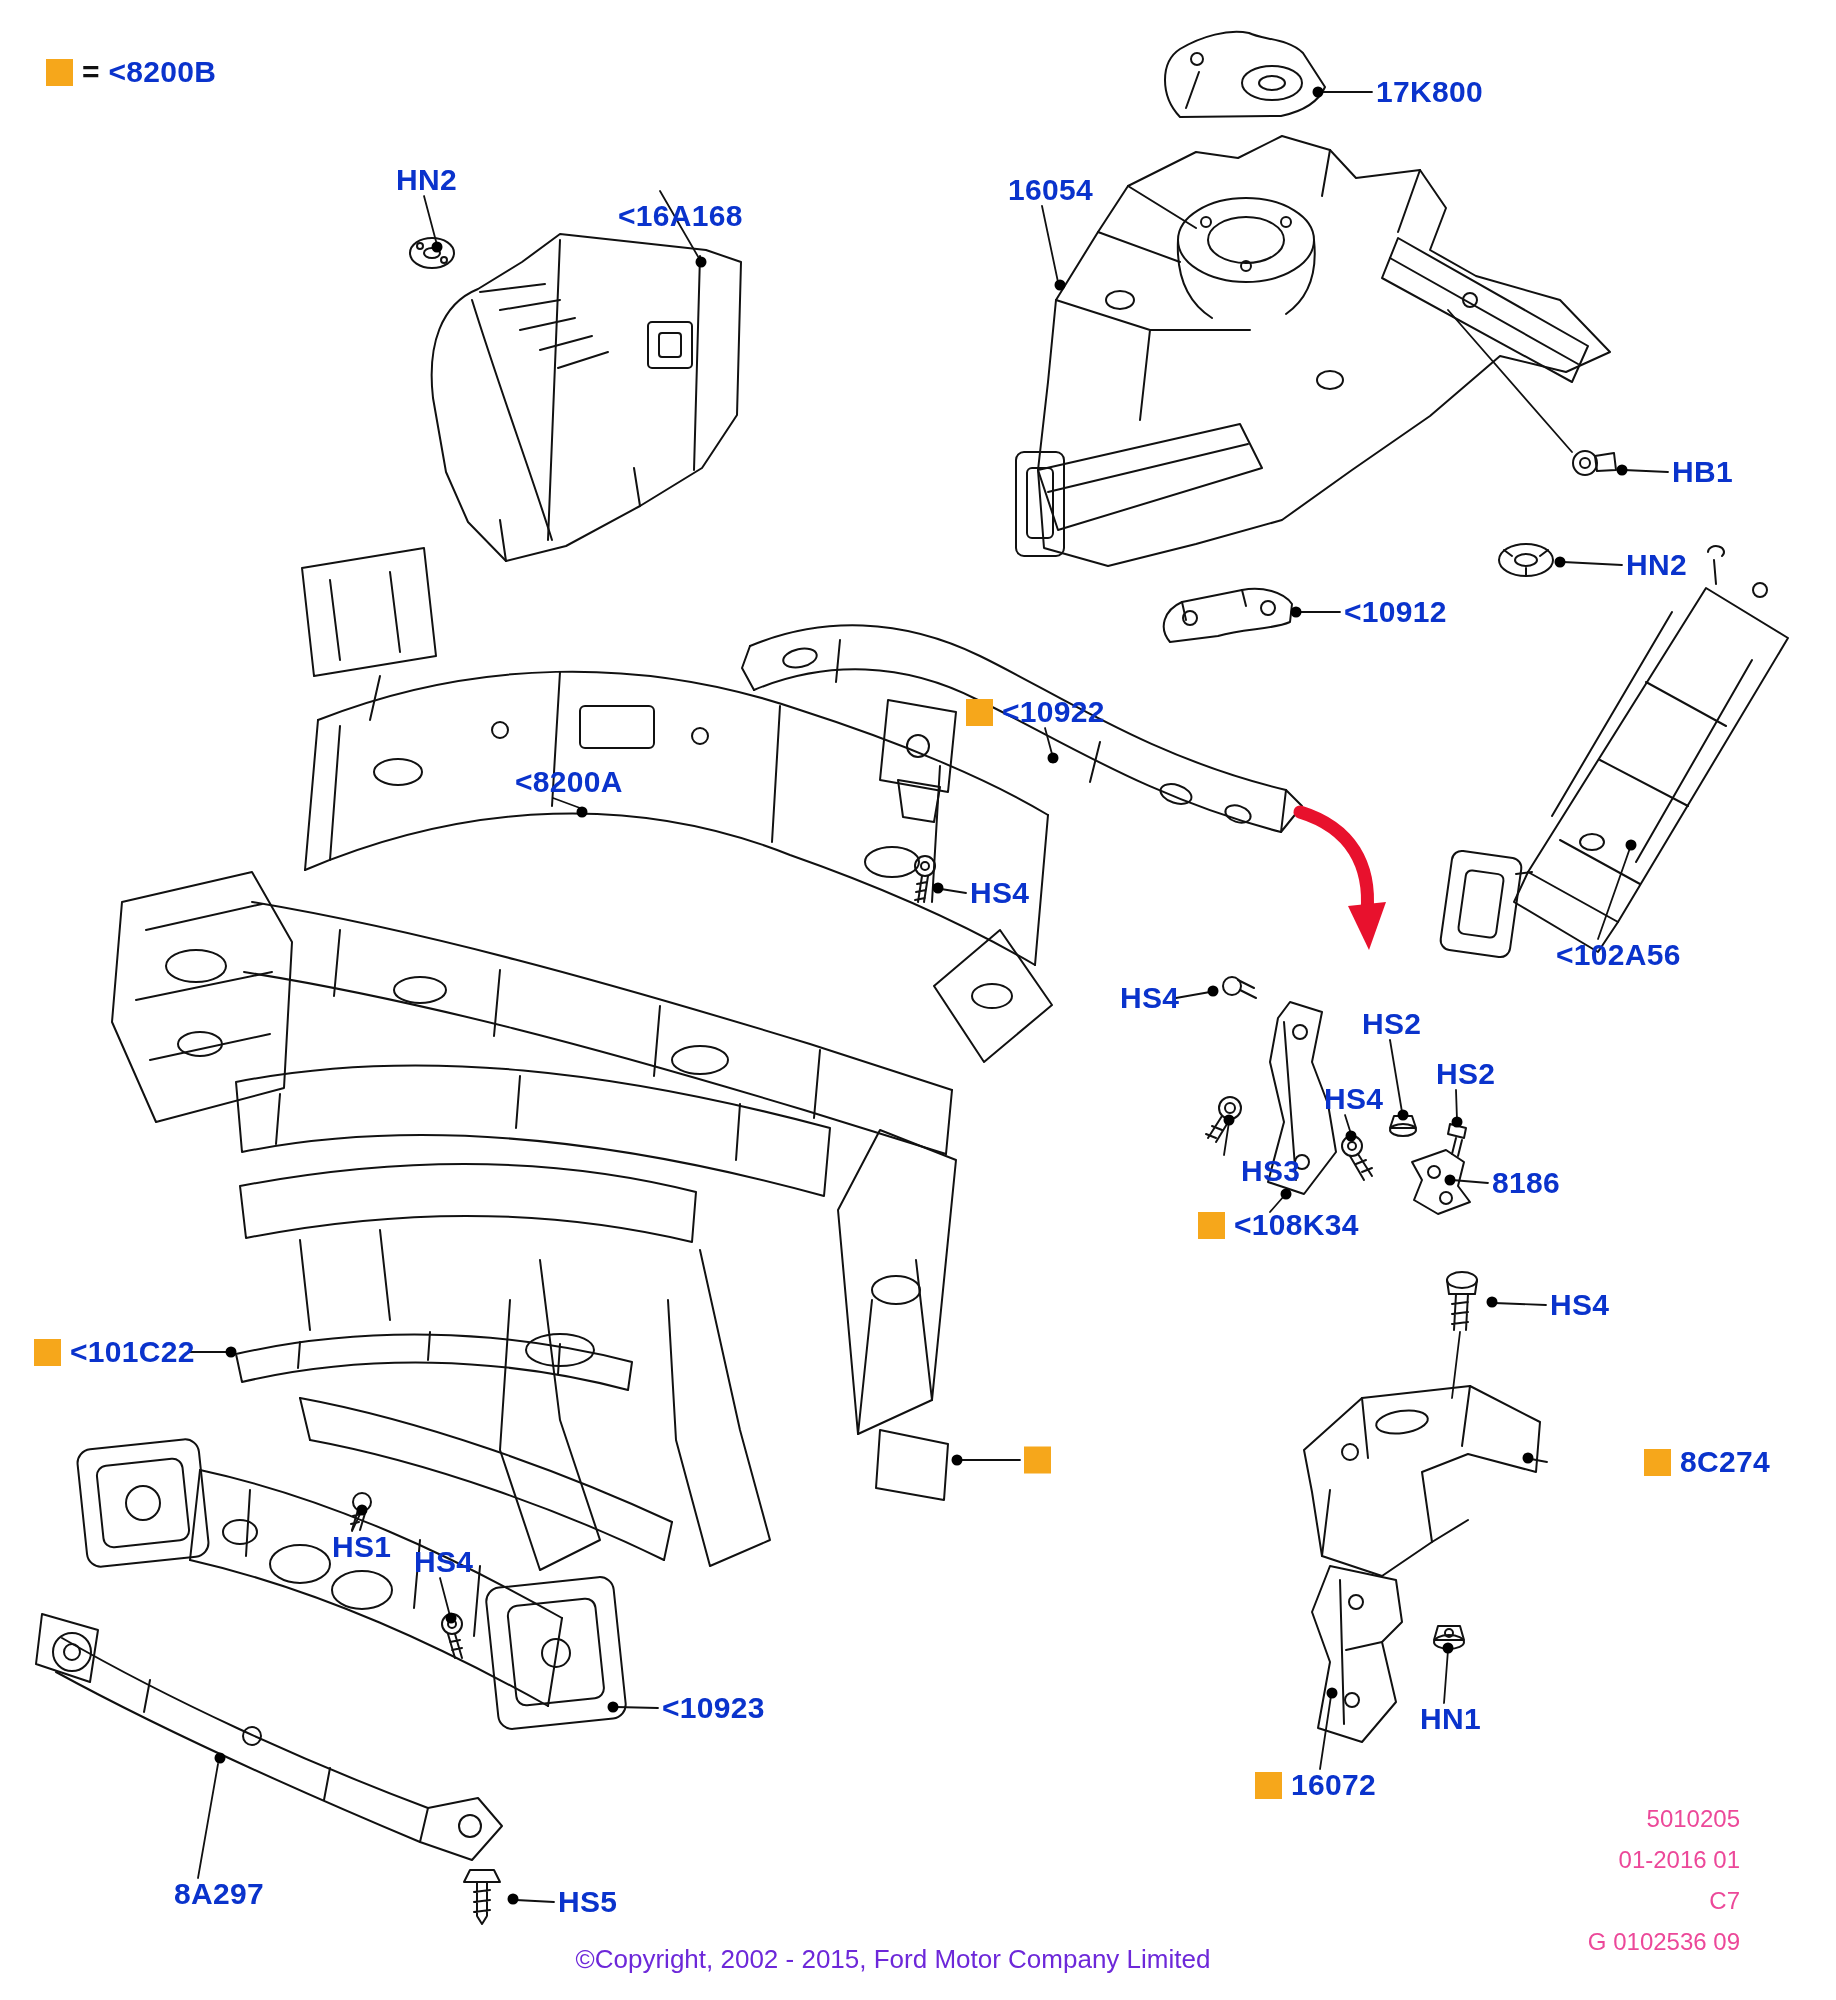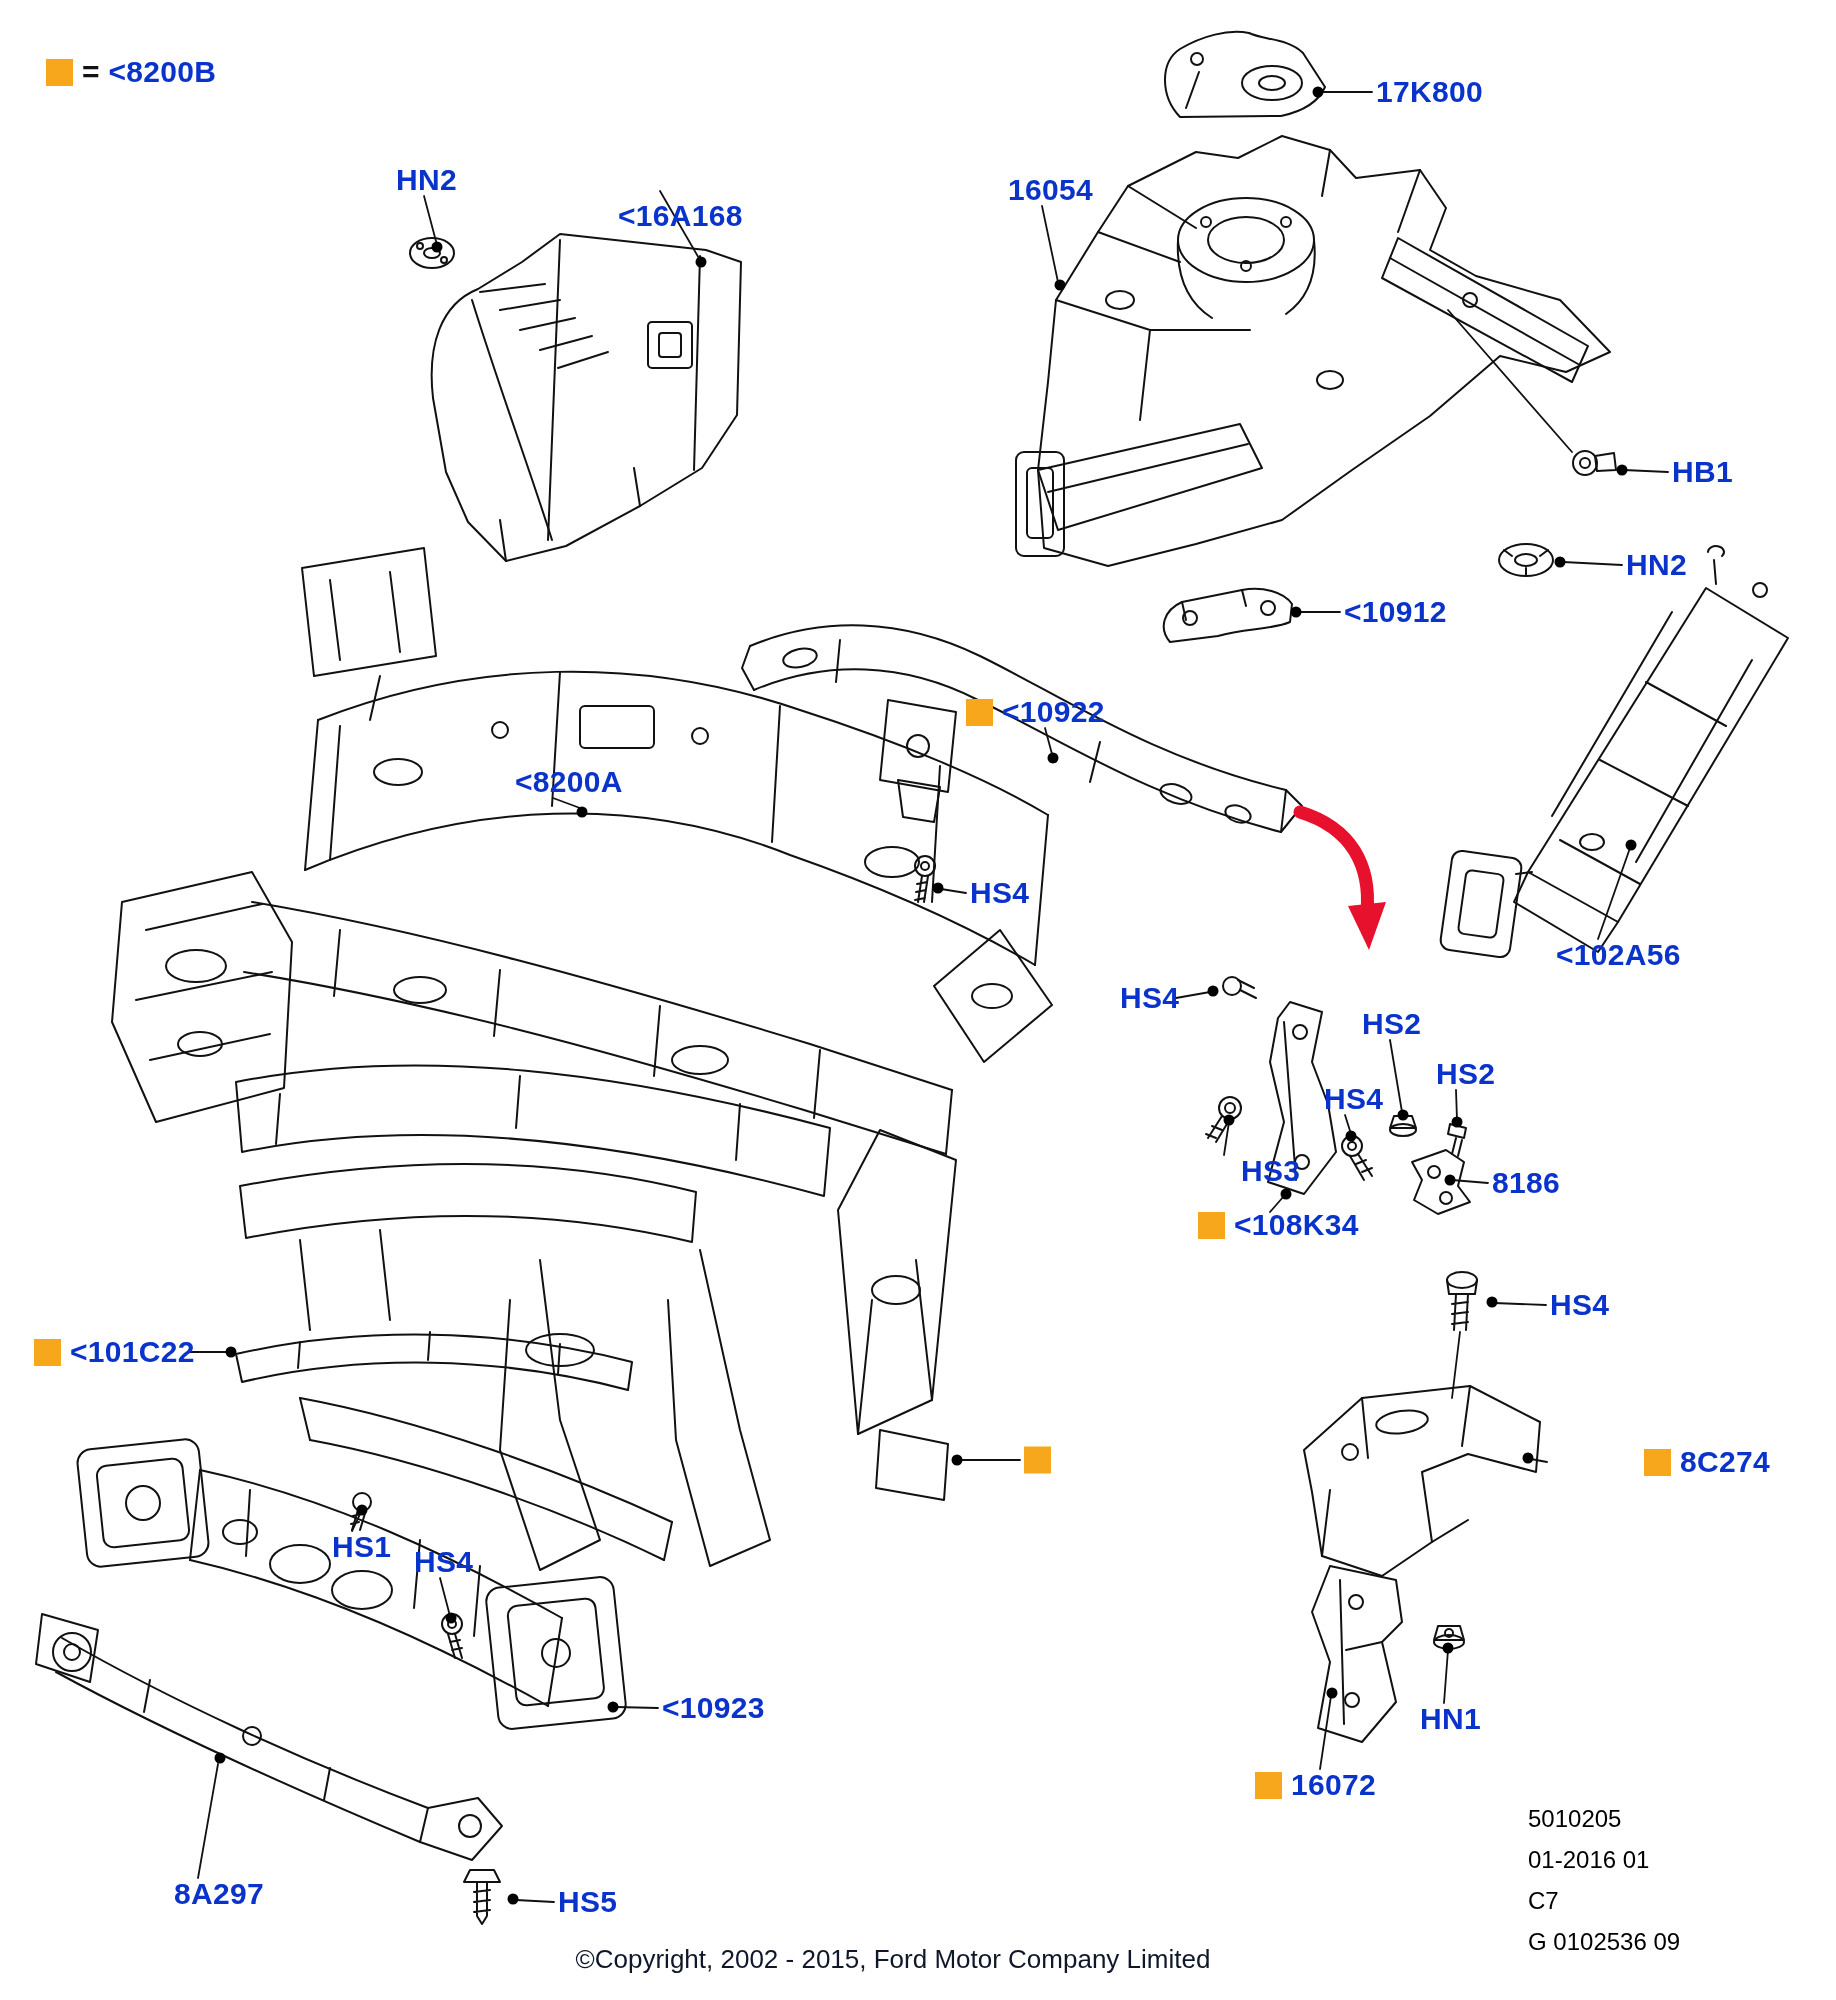--- a/index.html
+++ b/index.html
@@ -17,22 +17,22 @@
   }
   .art .leaders path { stroke-width: 1.8; }
   .art .dots circle { fill: #000; stroke: none; }
   .art .red .shaft { stroke: var(--arrow-red, #e8112d); stroke-width: 13; }
   .art .red .head  { fill: var(--arrow-red, #e8112d); stroke: none; }
   .label-layer { position: absolute; inset: 0; }
   .lbl { position: absolute; transform: translateY(-50%); display: flex; align-items: center; gap: 9px; white-space: nowrap; }
   .lbl .txt { color: var(--label-blue, #0a33cc); font-size: 30px; font-weight: bold; letter-spacing: .3px; }
   .lbl .eq { color: #111; font-size: 30px; font-weight: bold; }
   .marker { width: 27px; height: 27px; background: var(--marker-orange, #f6a71b); flex: none; display: inline-block; }
-  .footer-right { position: absolute; left: 1528px; top: 1798px; width: 212px; text-align: left; color: #000000; font-size: 24px; line-height: 41px; }
-  .copyright { position: absolute; left: 0; top: 1944px; width: 1786px; text-align: center; color: #0f172a; font-size: 26px; }
+  .footer-right { position: absolute; left: 1528px; top: 1798px; width: 212px; text-align: right; color: #ec4899; font-size: 24px; line-height: 41px; }
+  .copyright { position: absolute; left: 0; top: 1944px; width: 1786px; text-align: center; color: #6d28d9; font-size: 26px; }
 </style>
 </head>
 <body>
 
 <div class="stage">
 
   <svg class="art" width="1836" height="2000" viewBox="0 0 1836 2000">
 
     <g>
       <path d="M560,234 L706,250 L741,262 L737,415 L702,468 L640,506 L566,546 L506,561 L468,522 L446,472 L433,398 C427,345 441,304 478,289 L522,262 Z"></path>

